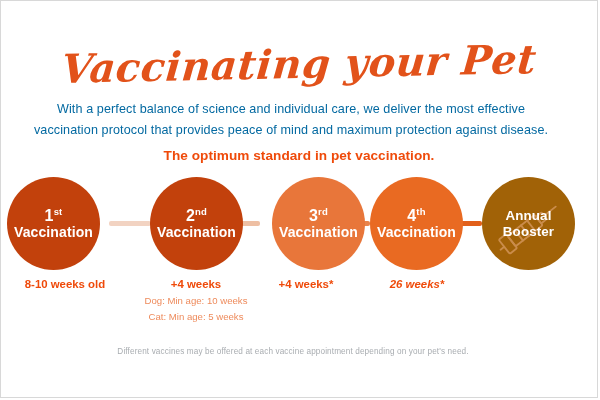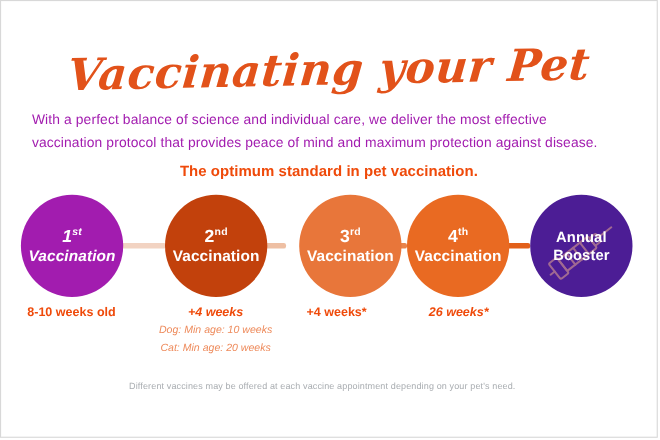--- a/index.html
+++ b/index.html
@@ -34,24 +34,24 @@
     color:#E2521A;
     transform:skewX(-6deg) rotate(-1.2deg);
     white-space:nowrap;
   }
 
   
   .intro{
     position:absolute;
     left:28px;right:44px;
     top:98px;
-    text-align:left;
+    text-align:center;
     font-size:12.6px;
     line-height:21px;
-    color:#a21caf;
+    color:#0369a1;
     letter-spacing:0.1px;
   }
   .intro .line{display:block;white-space:nowrap;}
 
   
   .subhead{
     position:absolute;
     left:0;right:0;
     top:147px;
     text-align:center;
@@ -179,41 +179,41 @@
 
   <div class="subhead">The optimum standard in pet vaccination.</div>
 
   <div class="timeline">
 
     <div class="connector" style="left:108px;width:42px;background:#F2D3C2;"></div>
     <div class="connector" style="left:219px;width:40px;background:#EEBFA3;"></div>
     <div class="connector" style="left:329px;width:40px;background:#E9834A;"></div>
     <div class="connector" style="left:440px;width:41px;background:#E2601A;"></div>
 
-    <div class="circle" style="left:18px;background:#a21caf;font-style:italic;">
+    <div class="circle" style="left:6px;background:#c2410c;">
       <span class="ord"><span>1</span><sup>st</sup></span>
       <span class="cname">Vaccination</span>
     </div>
 
     <div class="circle" style="left:149px;background:#c2410c;">
       <span class="ord"><span>2</span><sup>nd</sup></span>
       <span class="cname">Vaccination</span>
     </div>
 
     <div class="circle" style="left:259px;background:#E8763A;margin-left:12px;">
       <span class="ord"><span>3</span><sup>rd</sup></span>
       <span class="cname">Vaccination</span>
     </div>
 
     <div class="circle" style="left:369px;background:#E96A22;">
       <span class="ord"><span>4</span><sup>th</sup></span>
       <span class="cname">Vaccination</span>
     </div>
 
-    <div class="circle" style="left:481px;background:#4c1d95;">
+    <div class="circle" style="left:481px;background:#a16207;">
       <svg class="syringe-wm" viewBox="0 0 100 90">
         <g transform="rotate(-38 50 45)" fill="none" stroke="#F3B68F" stroke-width="2.4" stroke-linecap="round" stroke-linejoin="round">
           <rect x="22" y="36" width="44" height="17" rx="2"></rect>
           <line x1="34" y1="36" x2="34" y2="53"></line>
           <line x1="44" y1="36" x2="44" y2="53"></line>
           <line x1="54" y1="36" x2="54" y2="53"></line>
           <rect x="10" y="33" width="12" height="23" rx="2"></rect>
           <line x1="4" y1="44.5" x2="10" y2="44.5"></line>
           <rect x="66" y="39" width="9" height="11" rx="1.5"></rect>
           <line x1="75" y1="44.5" x2="94" y2="44.5"></line>
@@ -221,24 +221,24 @@
       </svg>
       <span class="cname two">Annual</span>
       <span class="cname two">Booster</span>
     </div>
   </div>
 
   <div class="captions">
     <div class="cap" style="left:-11px;">
       <span class="main">8-10 weeks old</span>
     </div>
-    <div class="cap" style="left:120px;font-style:italic;">
+    <div class="cap" style="left:120px;">
       <span class="main">+4 weeks</span>
       <span class="sub">Dog: Min age: 10 weeks</span>
-      <span class="sub">Cat: Min age: 20 weeks</span>
+      <span class="sub">Cat: Min age: 5 weeks</span>
     </div>
     <div class="cap" style="left:230px;">
       <span class="main">+4 weeks*</span>
     </div>
     <div class="cap" style="left:341px;font-style:italic;">
       <span class="main">26 weeks*</span>
     </div>
   </div>
 
   <div class="footnotes">

